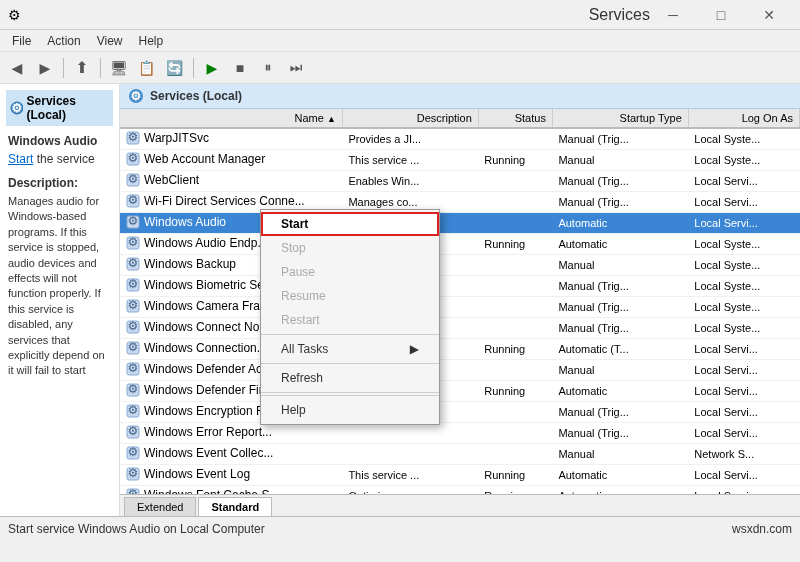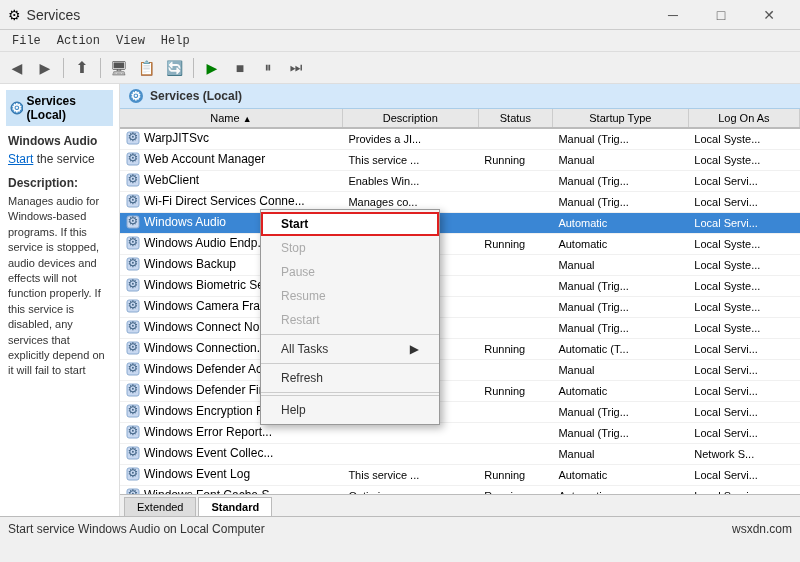--- a/index.html
+++ b/index.html
@@ -7,21 +7,21 @@
 
     
     .title-bar {
       background: #f0f0f0;
       height: 30px;
       display: flex;
       align-items: center;
       padding: 0 8px;
       border-bottom: 1px solid #ccc;
     }
-    .title-bar-title { flex: 1; font-size: 14px; color: #333; }
+    .title-bar-title { flex: 1; font-size: 16px; color: #333; text-align: right; }
     .title-bar-controls { display: flex; gap: 2px; }
     .title-bar-btn {
       width: 46px; height: 28px;
       background: transparent;
       border: none;
       cursor: pointer;
       font-size: 14px;
       color: #555;
       display: flex; align-items: center; justify-content: center;
     }
@@ -33,21 +33,20 @@
       display: flex;
       align-items: center;
       padding: 0 4px;
       border-bottom: 1px solid #ddd;
     }
     .menu-item {
       padding: 2px 8px;
       cursor: pointer;
       font-size: 12px;
       color: #333;
-      font-family: Liberation Mono, monospace;
     }
 
     
     .toolbar {
       background: #f0f0f0;
       height: 32px;
       display: flex;
       align-items: center;
       padding: 0 4px;
       border-bottom: 1px solid #ddd;
@@ -113,21 +112,21 @@
       color: #333;
     }
     .services-header svg { margin-right: 6px; }
 
     
     .table-container { flex: 1; overflow-y: auto; overflow-x: hidden; position: relative; }
     table { width: 100%; border-collapse: collapse; }
     thead tr { background: #e8e8e8; }
     thead th {
       padding: 3px 6px;
-      text-align: center;
+      text-align: right;
       font-size: 11px;
       font-weight: normal;
       border-right: 1px solid #ccc;
       border-bottom: 2px solid #bbb;
       white-space: nowrap;
       cursor: pointer;
     }
     tbody tr { cursor: pointer; }
     tbody tr.selected { background: #3a86d4; color: white; }
     tbody td {

